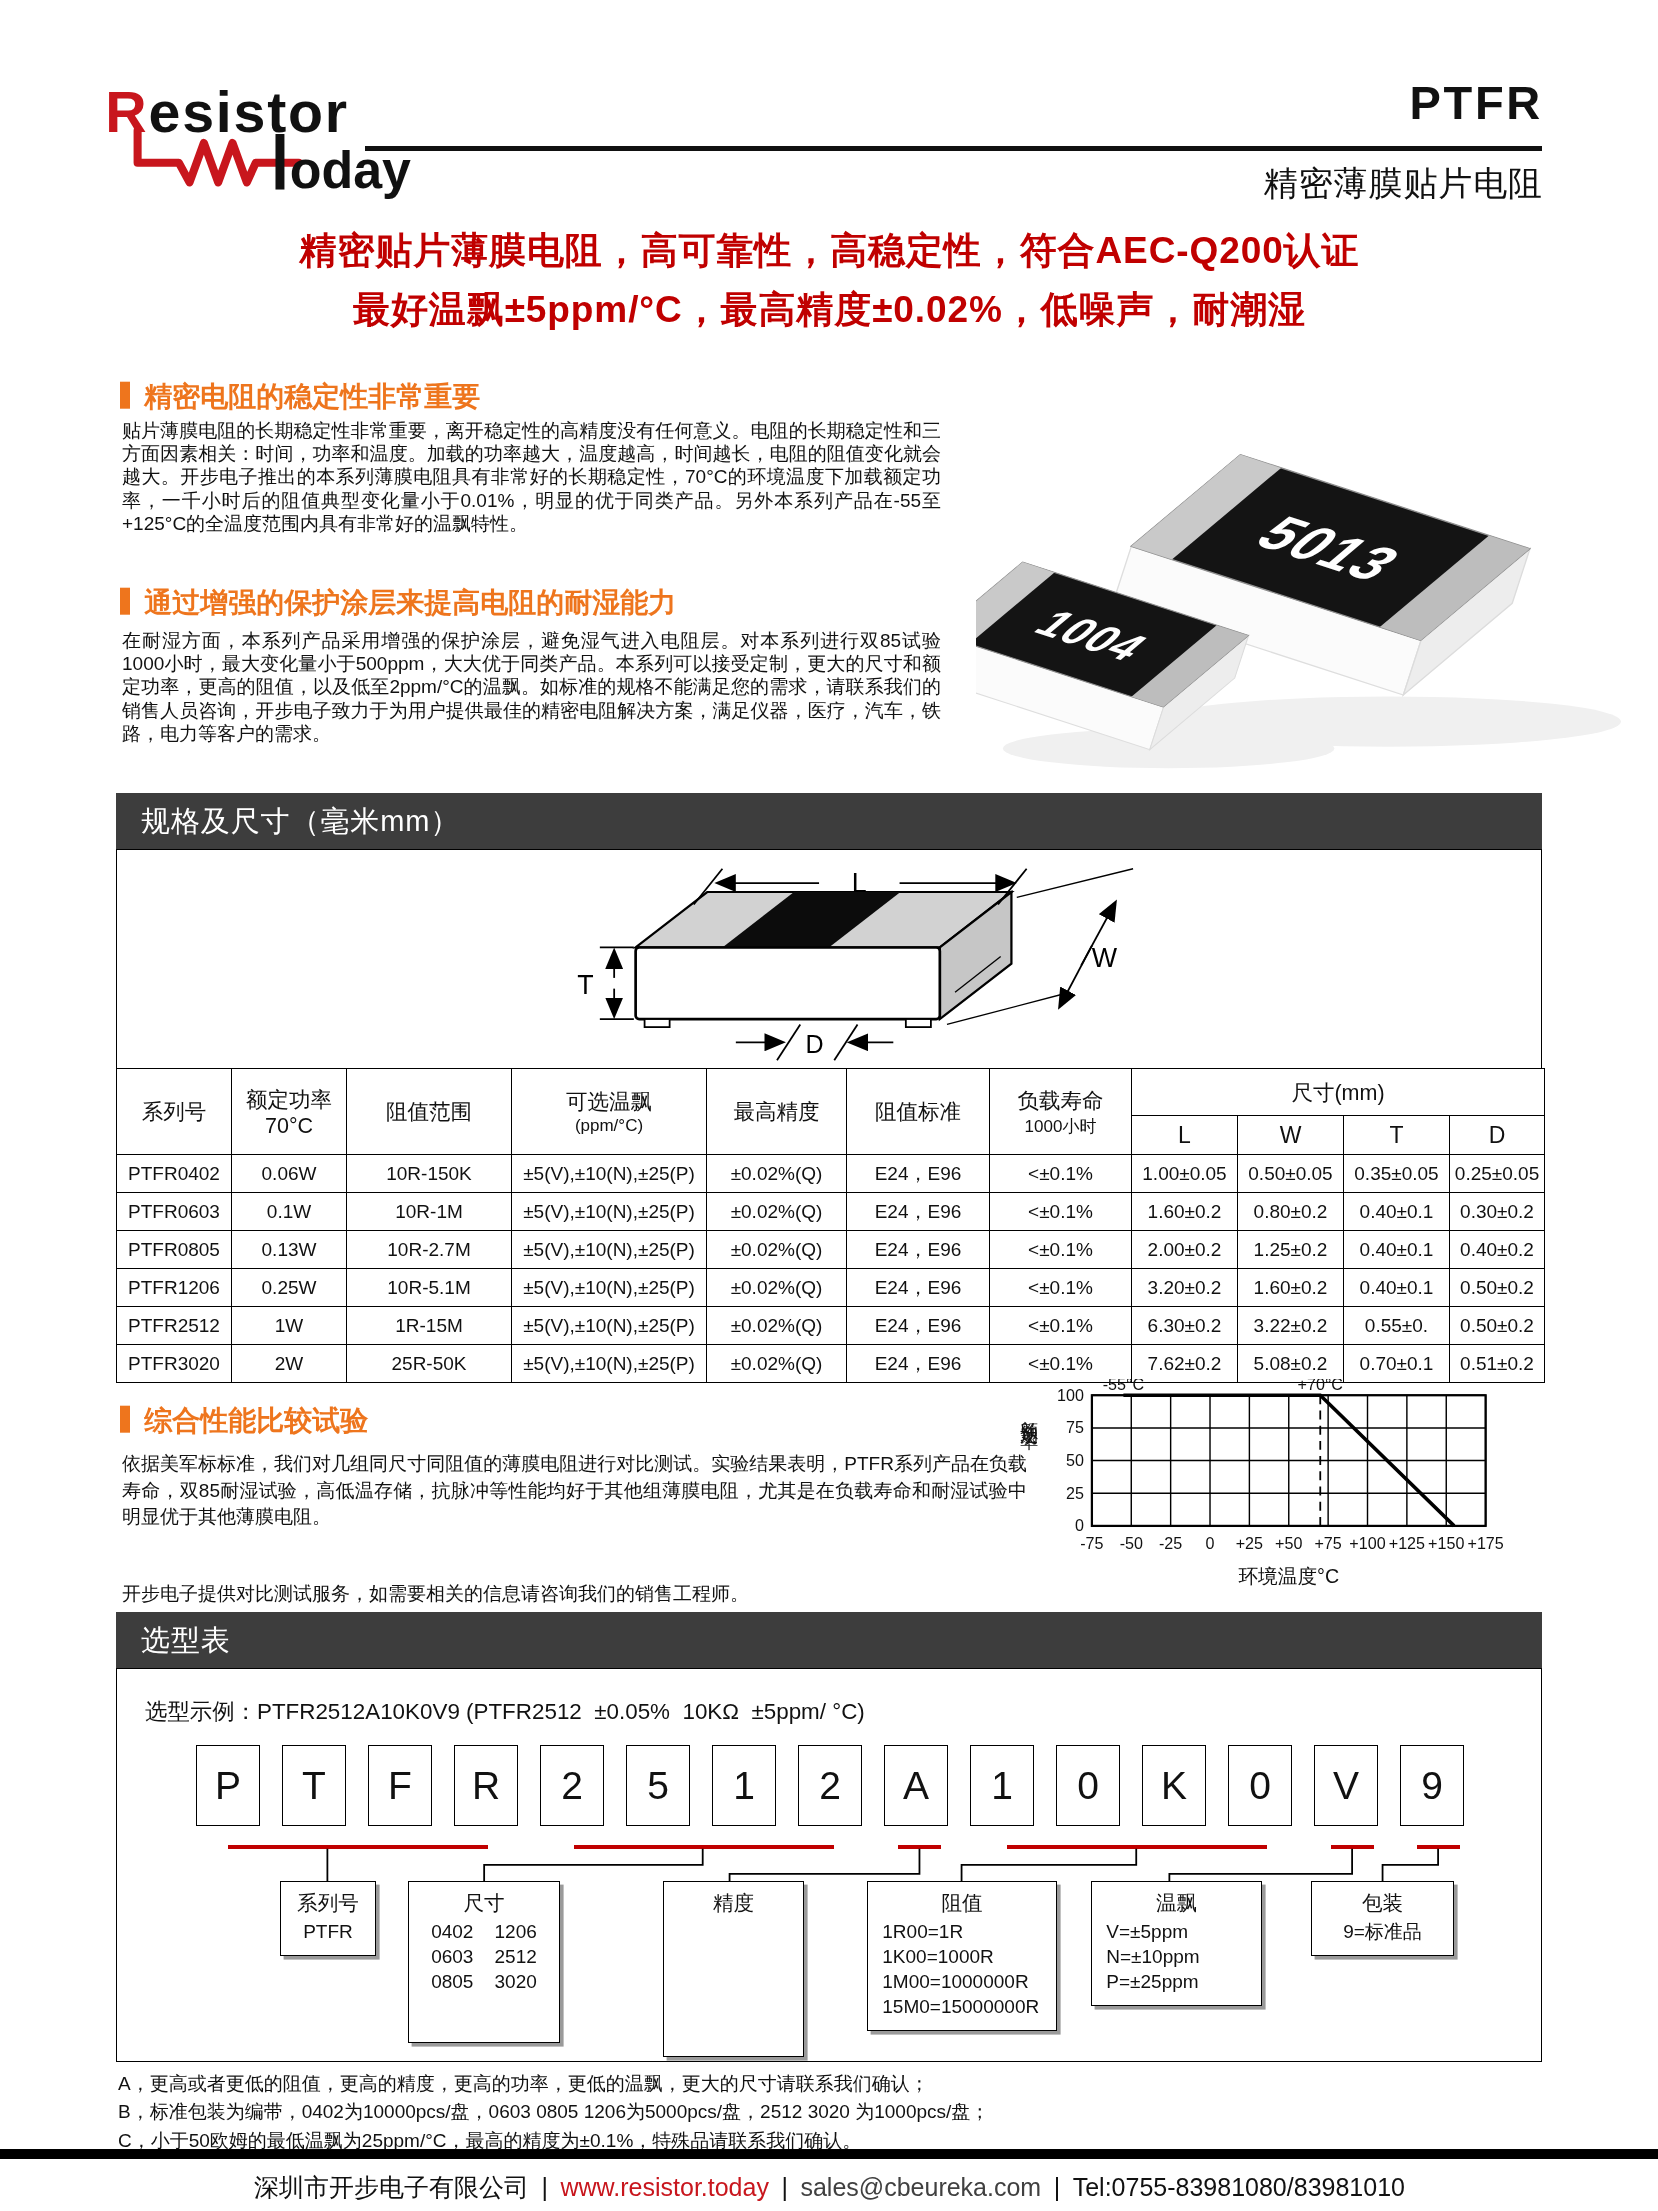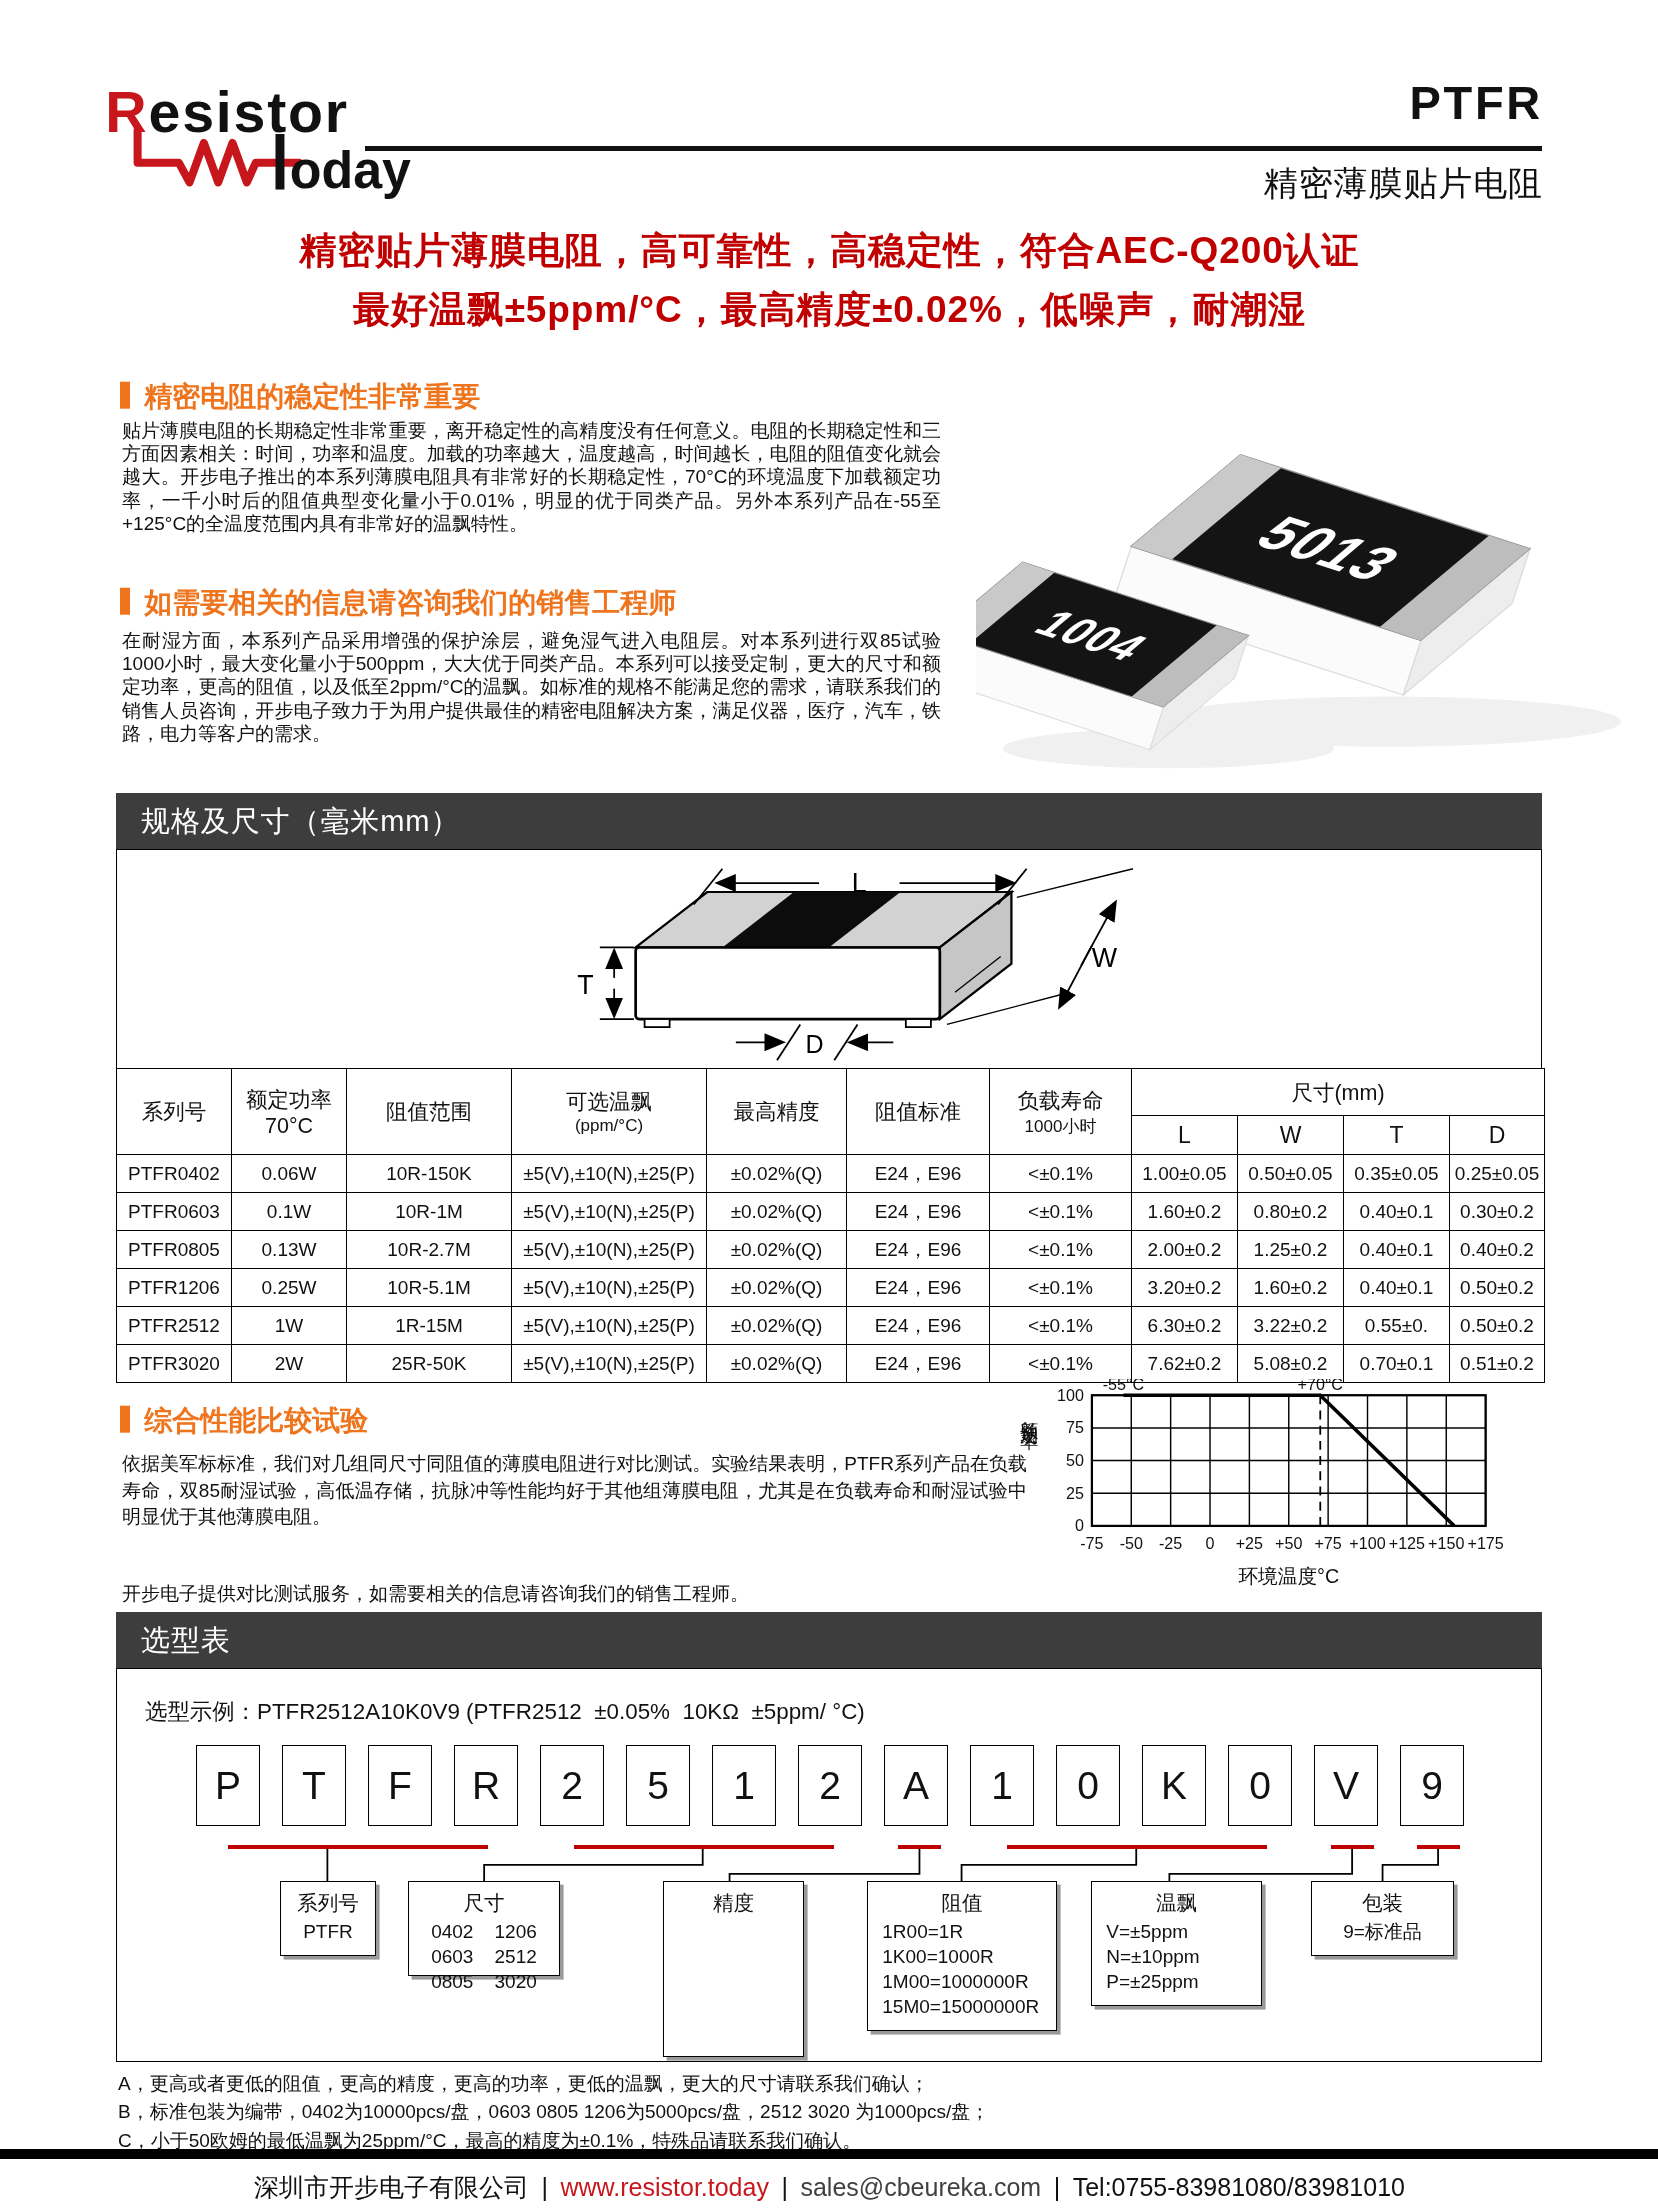--- a/index.html
+++ b/index.html
@@ -120,21 +120,21 @@
     <polygon points="340,0 256,135 256,199 340,64" fill="#ededed" stroke="#dcdcdc" stroke-width="1.5"></polygon>
     <g transform="skewX(-32)">
       <rect x="0" y="0" width="340" height="135" fill="#141414" stroke="#8f8f8f" stroke-width="1.5"></rect>
       <rect x="0" y="0" width="48" height="135" fill="#c9c9c9"></rect>
       <rect x="292" y="0" width="48" height="135" fill="#bdbdbd"></rect>
       <text x="170" y="90" text-anchor="middle" font-size="60" font-weight="bold" fill="#fff" letter-spacing="2">1004</text>
     </g>
   </g>
 </svg>
 
-<div class="abs sec-title st2"><span class="sec-bar"></span><span>如需要相关的信息请咨询我们的销售工程师</span></div>
+<div class="abs sec-title st2"><span class="sec-bar"></span><span>通过增强的保护涂层来提高电阻的耐湿能力</span></div>
 <div class="abs para p2">在耐湿方面，本系列产品采用增强的保护涂层，避免湿气进入电阻层。对本系列进行双85试验1000小时，最大变化量小于500ppm，大大优于同类产品。本系列可以接受定制，更大的尺寸和额定功率，更高的阻值，以及低至2ppm/°C的温飘。如标准的规格不能满足您的需求，请联系我们的销售人员咨询，开步电子致力于为用户提供最佳的精密电阻解决方案，满足仪器，医疗，汽车，铁路，电力等客户的需求。</div>
 
 <div class="abs bar-dark bar-spec">规格及尺寸（毫米mm）</div>
 <div class="abs spec-wrap"></div>
 
 <svg class="abs dim-svg" viewBox="0 0 710 228">
   <defs>
     <marker id="ah" markerWidth="12" markerHeight="10" refX="10" refY="5" orient="auto">
       <polygon points="0,0 12,5 0,10" fill="#000"></polygon>
     </marker>
@@ -382,21 +382,21 @@
   <path d="M1380,24 V52 H1176 V60" fill="none" stroke="#000" stroke-width="2"></path>
   <path d="M1476,24 V42 H1414 V60" fill="none" stroke="#000" stroke-width="2"></path>
 </svg>
 
 <div class="gbox" style="left:280px;width:96px;height:75px">
   <div class="gtitle">系列号</div>
   <div class="glines center">
       <div class="line">PTFR</div>
     </div>
 </div>
-<div class="gbox" style="left:408px;width:152px;height:95px">
+<div class="gbox" style="left:408px;width:152px;height:162px">
   <div class="gtitle">尺寸</div>
   <div class="glines center">
       <div class="line">0402    1206</div>
       <div class="line">0603    2512</div>
       <div class="line">0805    3020</div>
     </div>
 </div>
 <div class="gbox" style="left:663px;width:141px;height:176px">
   <div class="gtitle">精度</div>
 </div>

